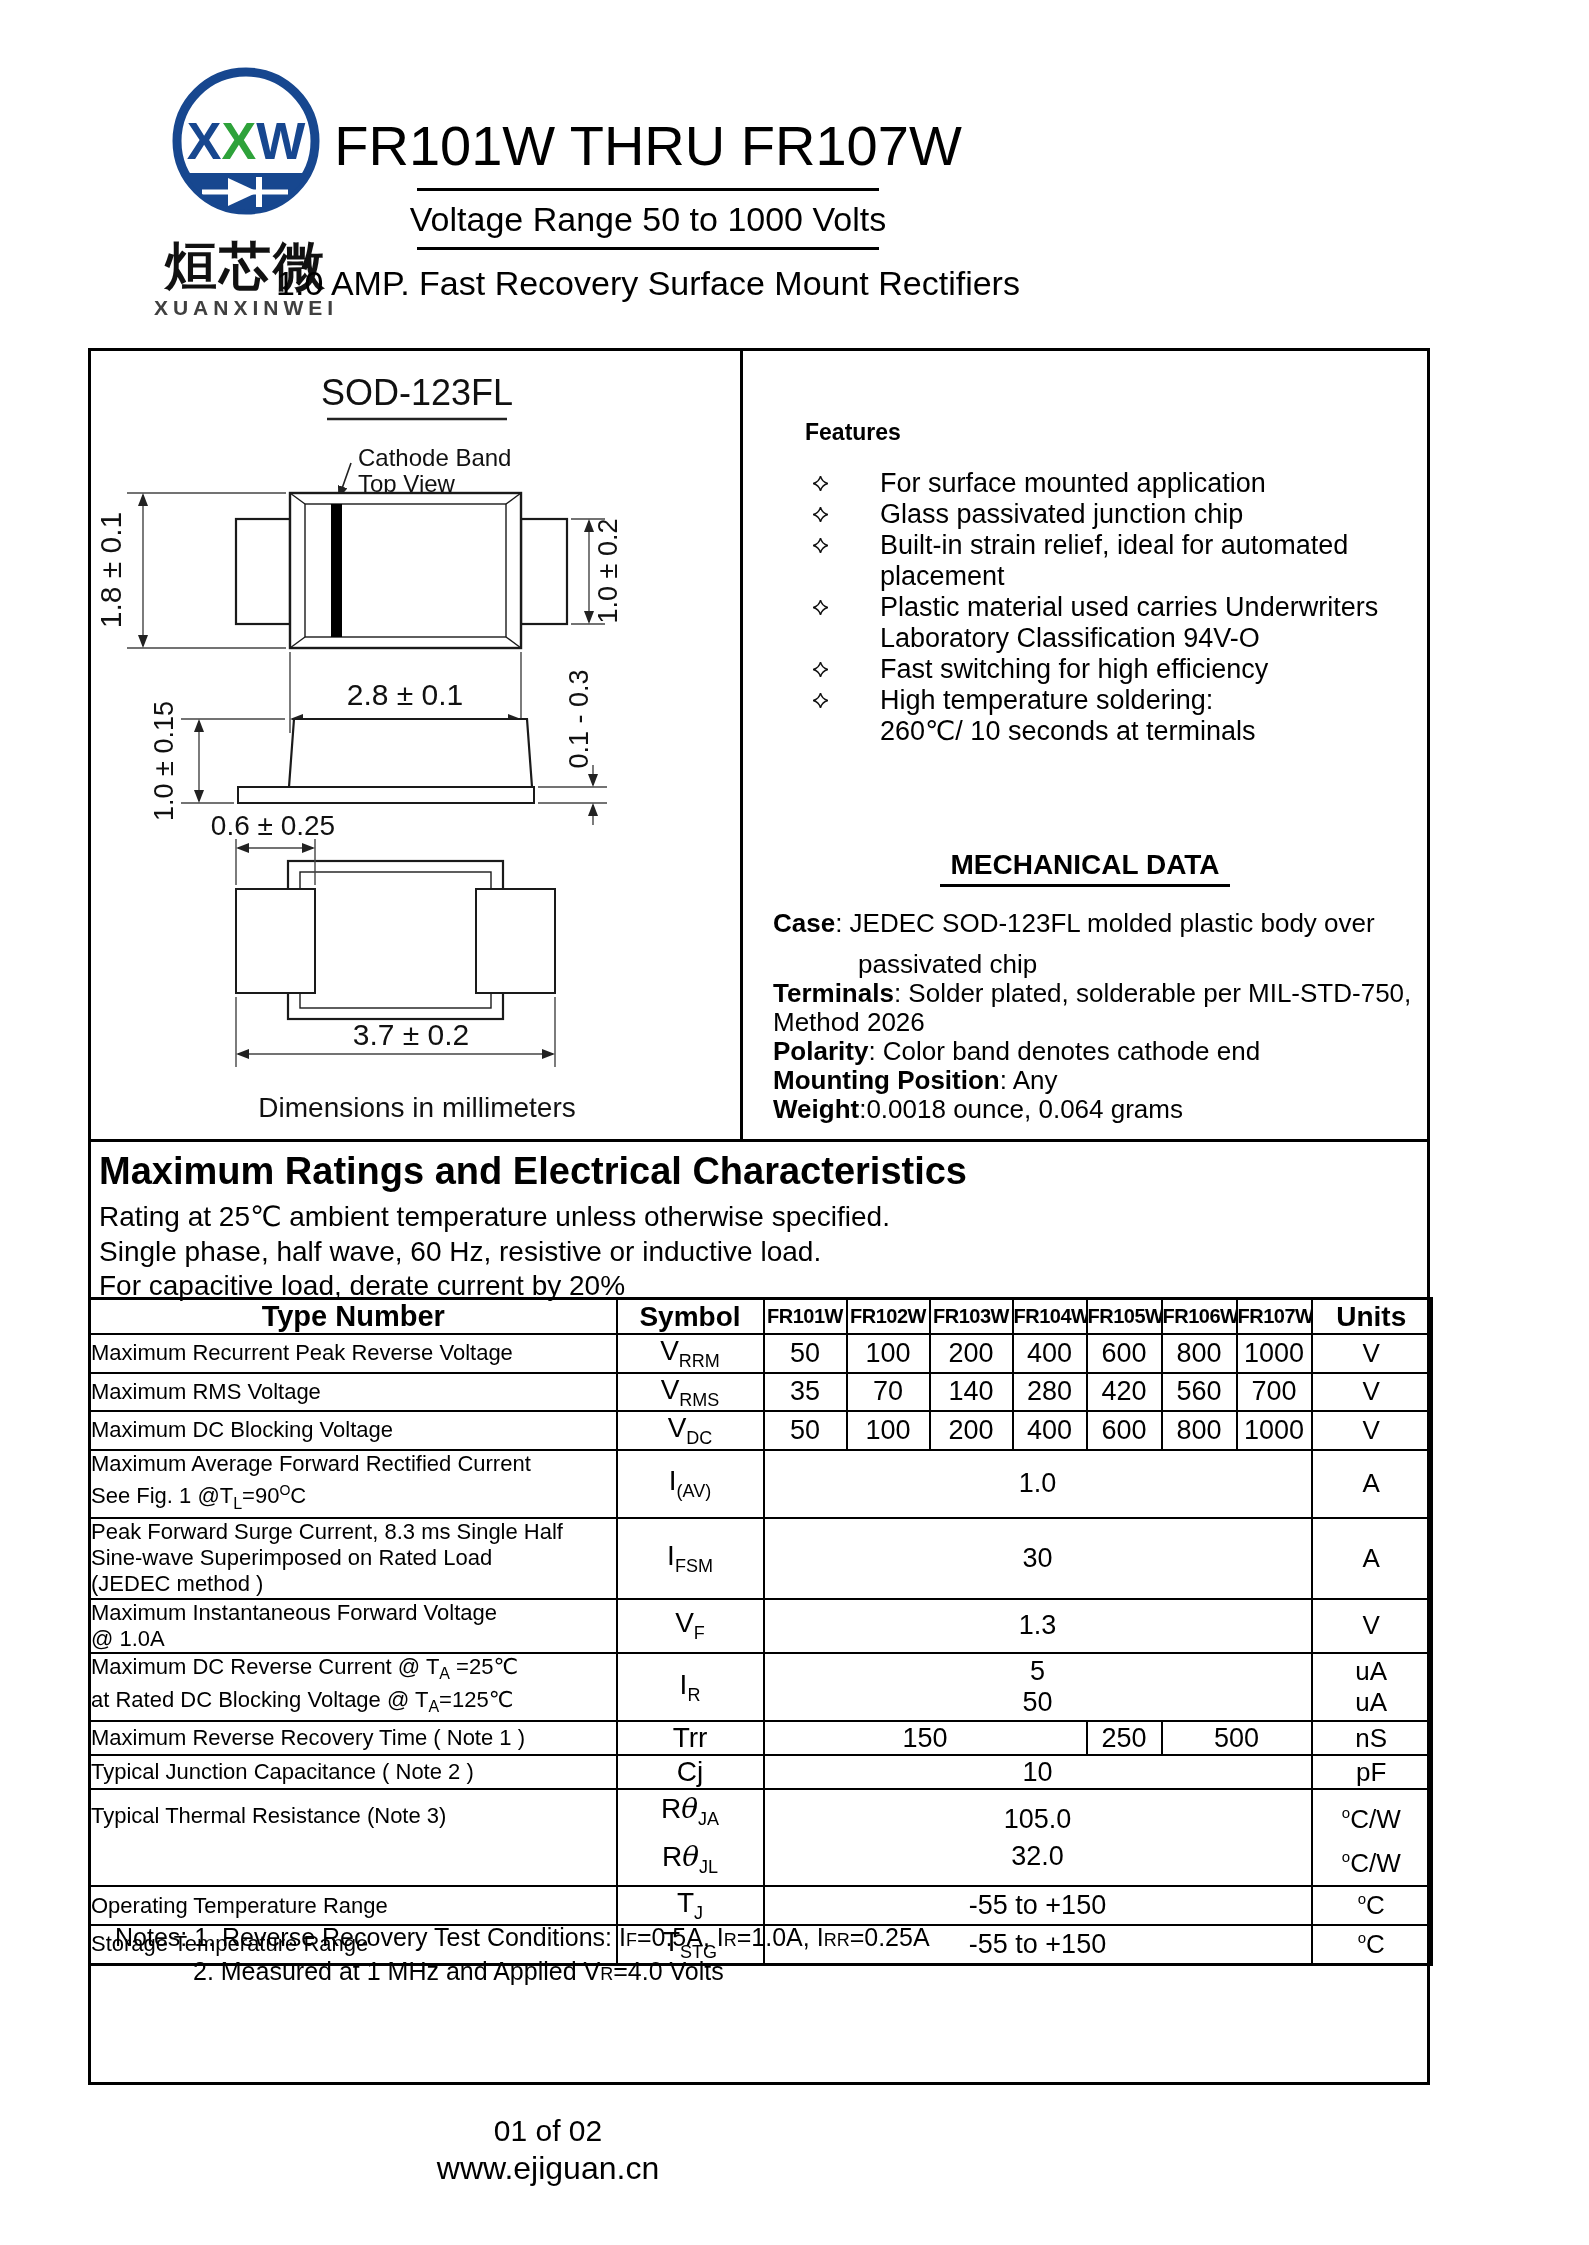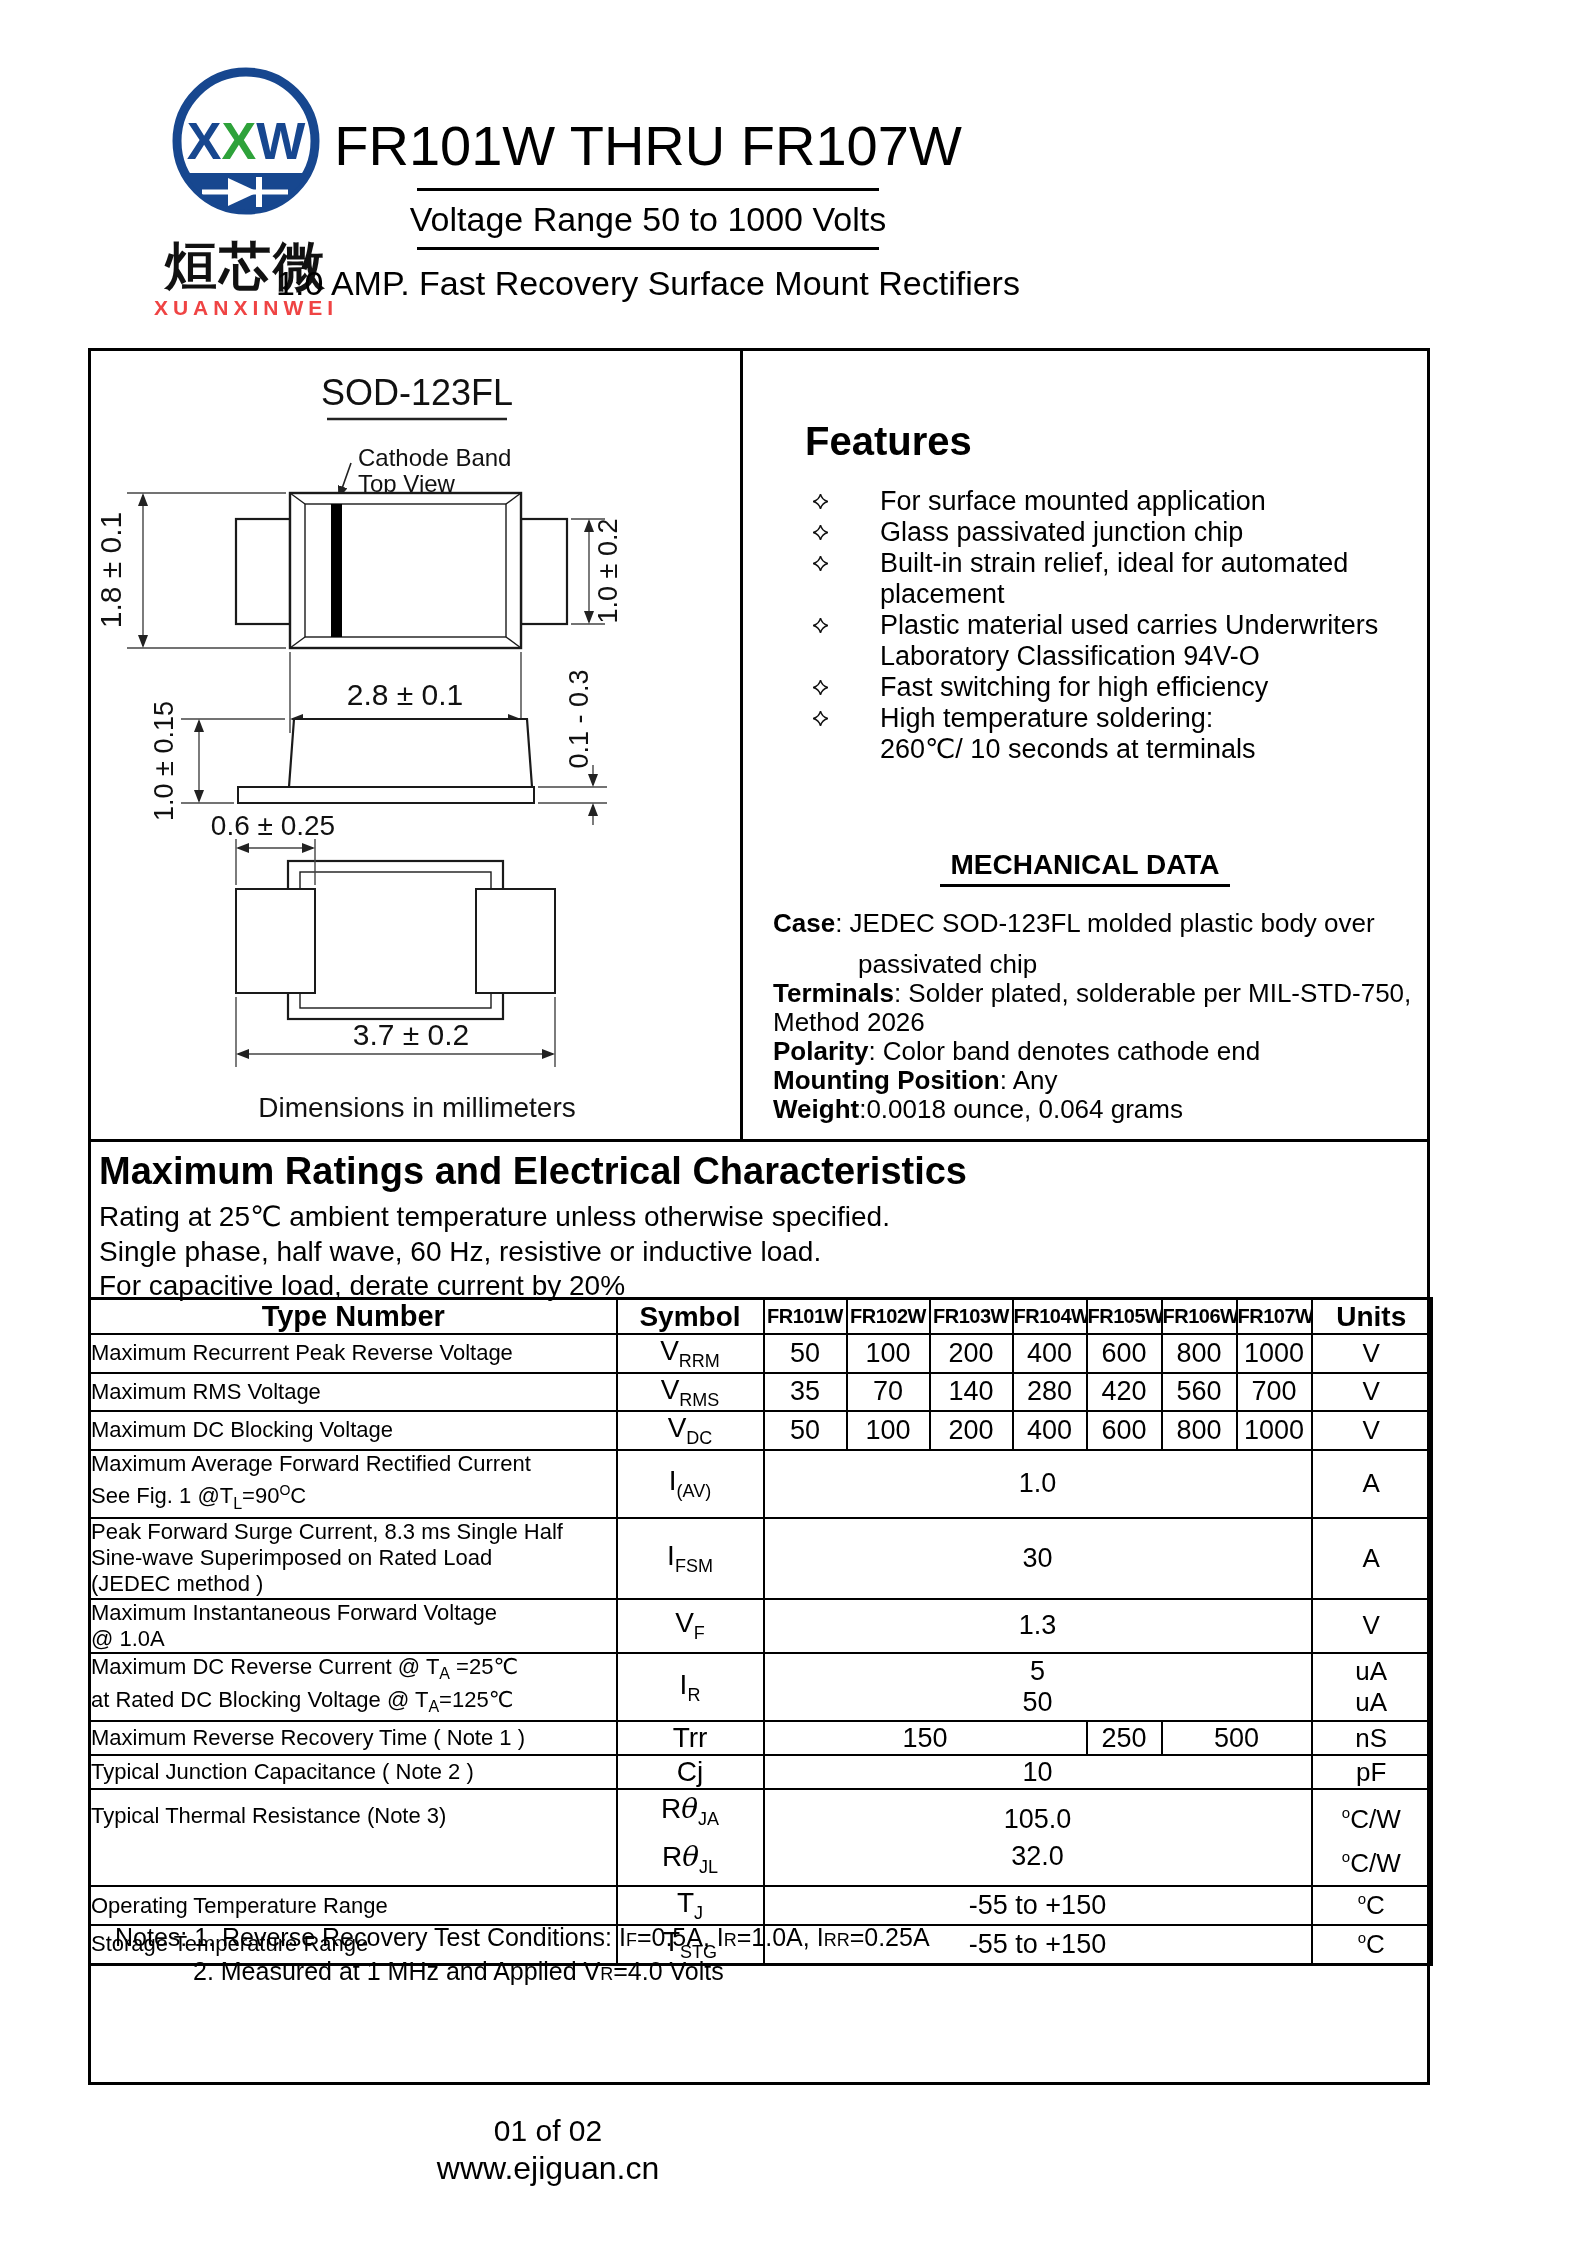--- a/index.html
+++ b/index.html
@@ -2,38 +2,38 @@
 <html><head>
 <meta charset="utf-8">
 <style>
   html,body{margin:0;padding:0;background:#e8e8e8;}
   #page{position:relative;width:1589px;height:2245px;background:#ffffff;
         font-family:"Liberation Sans","DejaVu Sans",sans-serif;color:#000;overflow:hidden;}
 
   
   #logo{position:absolute;left:148px;top:60px;width:196px;text-align:center;}
   #logo .cn{font-size:52px;font-weight:bold;letter-spacing:2px;line-height:56px;margin-top:4px;color:#111;}
-  #logo .en{font-size:21px;font-weight:bold;letter-spacing:5px;color:#ef4444;margin-top:2px;}
+  #logo .en{font-size:21px;font-weight:bold;letter-spacing:5px;color:#404040;margin-top:2px;}
 
   #titleblock{position:absolute;left:88px;top:116px;width:1120px;text-align:center;}
   #titleblock .t1{font-size:56px;line-height:60px;}
   #titleblock .rule{width:462px;height:3px;background:#000;margin:12px auto 8px auto;}
   #titleblock .rule2{width:462px;height:3px;background:#000;margin:8px auto 8px auto;}
   #titleblock .t2{font-size:34px;line-height:40px;}
   #titleblock .t3{font-size:34px;line-height:40px;margin-top:13px;}
 
   
   #box1{position:absolute;left:88px;top:348px;width:1336px;height:788px;border:3px solid #000;}
   #box1 .divider{position:absolute;left:649px;top:0;width:3px;height:100%;background:#000;}
   #box2{position:absolute;left:88px;top:1142px;width:1336px;height:940px;border:3px solid #000;border-top:none;}
 
   
   #rightpane{position:absolute;left:652px;top:0;width:684px;height:100%;}
   #features{position:absolute;top:68px;left:0;width:100%;}
-  #features h2{margin:0 0 0 62px;font-size:40px;font-weight:bold;}
+  #features h2{margin:0 0 0 62px;font-size:23px;font-weight:bold;}
   #features .flist{margin-top:22px;}
   #features .fline{position:relative;height:31px;font-size:27px;line-height:31px;}
   #features .fline .star{position:absolute;left:70px;top:8px;width:15px;height:15px;}
   #features .fline .ftxt{margin-left:137px;display:inline-block;white-space:nowrap;}
 
   #mech{position:absolute;top:498px;left:0;width:100%;}
   #mech .mh{text-align:center;}
   #mech .mh span{display:inline-block;font-size:28px;font-weight:bold;border-bottom:3px solid #000;padding:0 10px 3px 10px;}
   #mech .mlist{margin:22px 0 0 30px;font-size:26px;line-height:29px;}
   #mech .mline b{font-weight:bold;}

